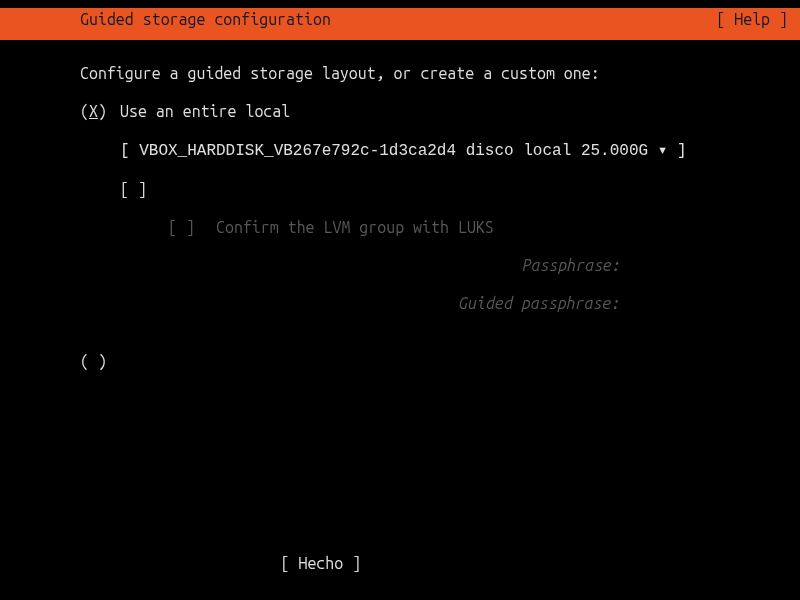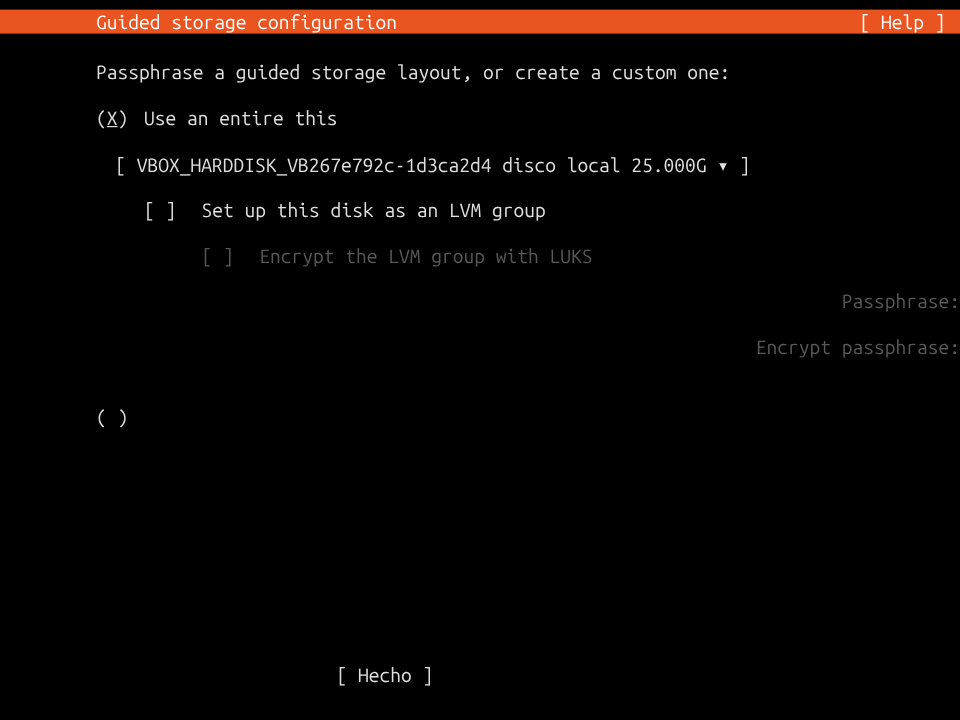--- a/index.html
+++ b/index.html
@@ -9,46 +9,47 @@
       background: #000;
       font-family: "Ubuntu Mono", "DejaVu Sans Mono", "Courier New", monospace;
       font-size: 16px;
       color: #e0e0e0;
       overflow: hidden;
       position: relative;
     }
     .top-black { height: 8px; background: #000; }
     .header {
       background: #e95420;
-      color: #ffffff;
+      color: #0f172a;
       display: flex;
       justify-content: space-between;
       padding: 2px 12px 2px 80px;
-      height: 20px;
+      height: 32px;
       line-height: 18px;
     }
     .content {
       padding: 24px 0 0 80px;
       color: #e0e0e0;
     }
     .prompt { margin-bottom: 20px; }
     .option-row {
       display: flex;
       align-items: baseline;
       margin-bottom: 4px;
     }
     .radio-marker {
       display: inline-block;
       width: 40px;
     }
     .underline { text-decoration: underline; }
     .disk-select {
-      margin-left: 16px;
+      margin-left: 40px;
       margin-top: 20px;
       margin-bottom: 20px;
+      font-family: Liberation Mono, monospace;
     }
     .checkbox-row {
       margin-left: 40px;
       display: flex;
       align-items: baseline;
       margin-bottom: 20px;
     }
     .checkbox-marker {
       display: inline-block;
       width: 48px;
@@ -56,21 +57,22 @@
     .dimmed { color: #595959; }
     .nested-checkbox {
       margin-left: 88px;
       display: flex;
       align-items: baseline;
       margin-bottom: 20px;
     }
     .pass-row {
       margin-left: 0;
       margin-bottom: 20px;
-      text-align: right;
+      text-align: center;
+      font-style: italic;
     }
     .pass-label-1 { padding-left: 262px; }
     .pass-label-2 { padding-left: 198px; margin-bottom: 40px; }
     .option-row.custom { margin-top: 10px; }
     .footer {
       position: absolute;
       bottom: 28px;
       left: 0;
       width: 671px;
       text-align: center;
@@ -88,42 +90,41 @@
 
 <div class="top-black"></div>
 
 <div class="header">
   <span>Guided storage configuration</span>
   <span>[ Help ]</span>
 </div>
 
 <div class="content">
 
-  <div class="prompt">Passphrase a guided storage layout, or create a custom one:</div>
+  <div class="prompt">Configure a guided storage layout, or create a custom one:</div>
 
   <div class="option-row">
     <span class="radio-marker"><span>(</span><span class="underline">X</span><span>)</span></span>
-    <span>Use an entire this</span>
+    <span>Use an entire local</span>
   </div>
 
   <div class="disk-select">[ VBOX_HARDDISK_VB267e792c-1d3ca2d4 disco local 25.000G ▾ ]</div>
 
   <div class="checkbox-row">
     <span class="checkbox-marker">[ ]</span>
-    <span>Set up this disk as an LVM group</span>
   </div>
 
   <div class="nested-checkbox dimmed">
     <span class="checkbox-marker">[ ]</span>
-    <span>Encrypt the LVM group with LUKS</span>
+    <span>Confirm the LVM group with LUKS</span>
   </div>
 
   <div class="pass-row pass-label-1 dimmed">Passphrase:</div>
 
-  <div class="pass-row pass-label-2 dimmed">Encrypt passphrase:</div>
+  <div class="pass-row pass-label-2 dimmed">Guided passphrase:</div>
 
   <div class="option-row custom">
     <span class="radio-marker">( )</span>
   </div>
 
 </div>
 
 <div class="footer">
   <span class="footer-btn">[ Hecho    ]</span>
 </div>

